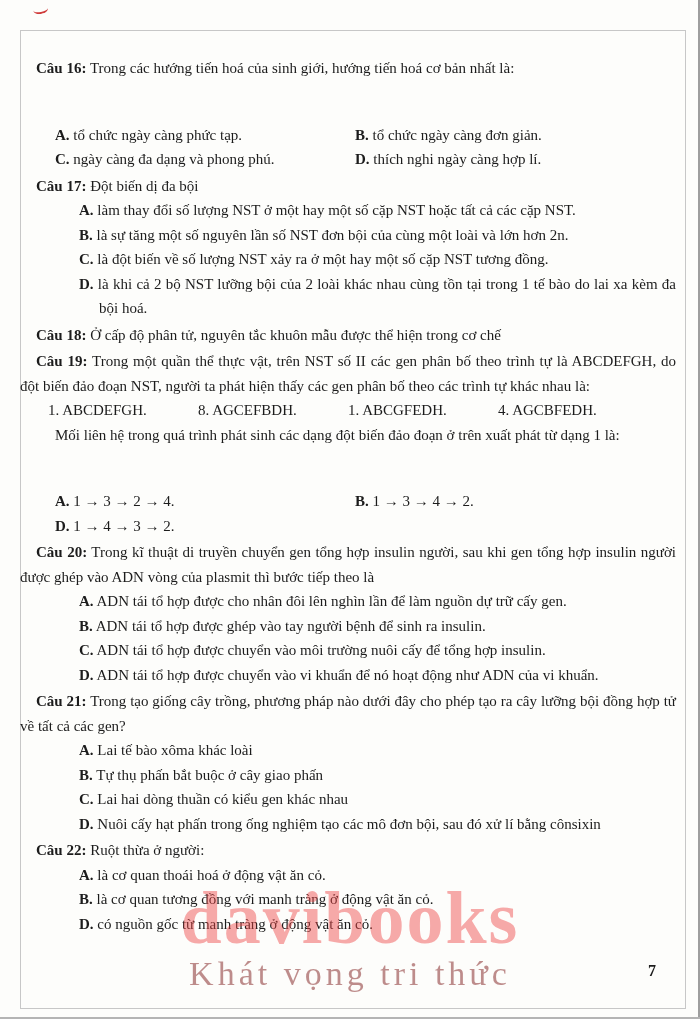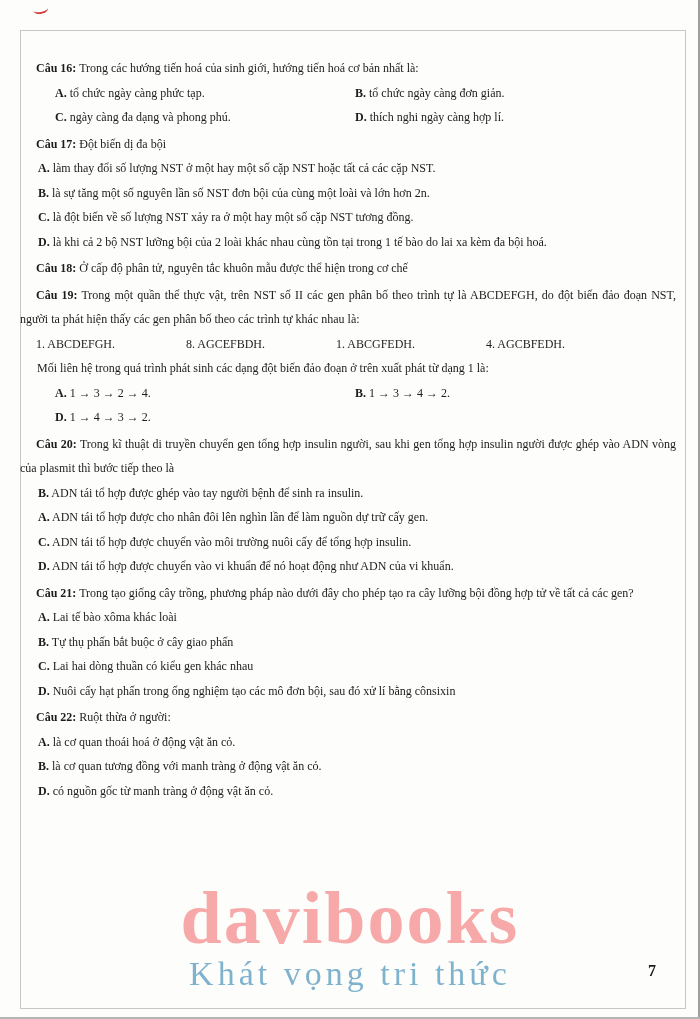--- a/index.html
+++ b/index.html
@@ -26,62 +26,63 @@
     background: #b4b4b4;
   }
   .red-mark {
     position: absolute; left: 33px; top: 5px; width: 15px; height: 9px;
     border-bottom: 2px solid #cf3a3a; border-radius: 50%;
     transform: rotate(-10deg);
   }
   .content {
     position: absolute;
     left: 20px; top: 54px; right: 24px;
-    font-size: 12px;
+    font-size: 15px;
     line-height: 24.5px;
   }
   .question { margin-top: 2px; }
   .stem { text-align: justify; text-indent: 16px; }
   .qlabel { font-weight: bold; }
   .opt-label { font-weight: bold; }
   .options.full .option {
-    padding-left: 38px;
+    padding-left: 79px;
     text-indent: -20px;
     text-align: justify;
   }
   .options.two-col {
     display: grid;
     grid-template-columns: 300px 1fr;
+    margin-top: 42px;
   }
   .options.two-col .option { padding-left: 35px; }
   .seq-row {
     display: grid;
     grid-template-columns: 150px 150px 150px 150px;
-    padding-left: 16px;
+    padding-left: 28px;
   }
-  .note { padding-left: 17px; text-align: justify; }
+  .note { padding-left: 35px; text-align: justify; }
   .watermark {
     position: absolute;
     left: 0; right: 0; top: 878px;
     text-align: center;
     pointer-events: none;
     z-index: 3;
   }
   .wm-line1 {
     font-size: 74px;
     line-height: 80px;
     font-weight: bold;
     color: #ef4444;
     opacity: 0.45;
     letter-spacing: 2px;
   }
   .wm-line2 {
     font-size: 34px;
     line-height: 40px;
-    color: #0369a1;
+    color: #7f1d1d;
     opacity: 0.5;
     letter-spacing: 4px;
     margin-top: -4px;
   }
   .page-number {
     position: absolute;
     right: 44px; top: 962px;
     font-weight: bold;
     font-size: 16px;
     z-index: 4;
@@ -126,22 +127,22 @@
       <p class="note">Mối liên hệ trong quá trình phát sinh các dạng đột biến đảo đoạn ở trên xuất phát từ dạng 1 là:</p>
       <div class="options two-col">
         <p class="option"><span class="opt-label">A.</span> 1 → 3 → 2 → 4.</p>
         <p class="option"><span class="opt-label">B.</span> 1 → 3 → 4 → 2.</p>
         <p class="option"><span class="opt-label">D.</span> 1 → 4 → 3 → 2.</p>
       </div>
     </section>
     <section class="question">
       <p class="stem"><span class="qlabel">Câu 20:</span> Trong kĩ thuật di truyền chuyển gen tổng hợp insulin người, sau khi gen tổng hợp insulin người được ghép vào ADN vòng của plasmit thì bước tiếp theo là</p>
       <div class="options full">
+        <p class="option"><span class="opt-label">A.</span> ADN tái tổ hợp được cho nhân đôi lên nghìn lần để làm nguồn dự trữ cấy gen.</p>
         <p class="option"><span class="opt-label">B.</span> ADN tái tổ hợp được ghép vào tay người bệnh để sinh ra insulin.</p>
-        <p class="option"><span class="opt-label">A.</span> ADN tái tổ hợp được cho nhân đôi lên nghìn lần để làm nguồn dự trữ cấy gen.</p>
         <p class="option"><span class="opt-label">C.</span> ADN tái tổ hợp được chuyển vào môi trường nuôi cấy để tổng hợp insulin.</p>
         <p class="option"><span class="opt-label">D.</span> ADN tái tổ hợp được chuyển vào vi khuẩn để nó hoạt động như ADN của vi khuẩn.</p>
       </div>
     </section>
     <section class="question">
       <p class="stem"><span class="qlabel">Câu 21:</span> Trong tạo giống cây trồng, phương pháp nào dưới đây cho phép tạo ra cây lưỡng bội đồng hợp tử về tất cả các gen?</p>
       <div class="options full">
         <p class="option"><span class="opt-label">A.</span> Lai tế bào xôma khác loài</p>
         <p class="option"><span class="opt-label">B.</span> Tự thụ phấn bắt buộc ở cây giao phấn</p>
         <p class="option"><span class="opt-label">C.</span> Lai hai dòng thuần có kiểu gen khác nhau</p>

